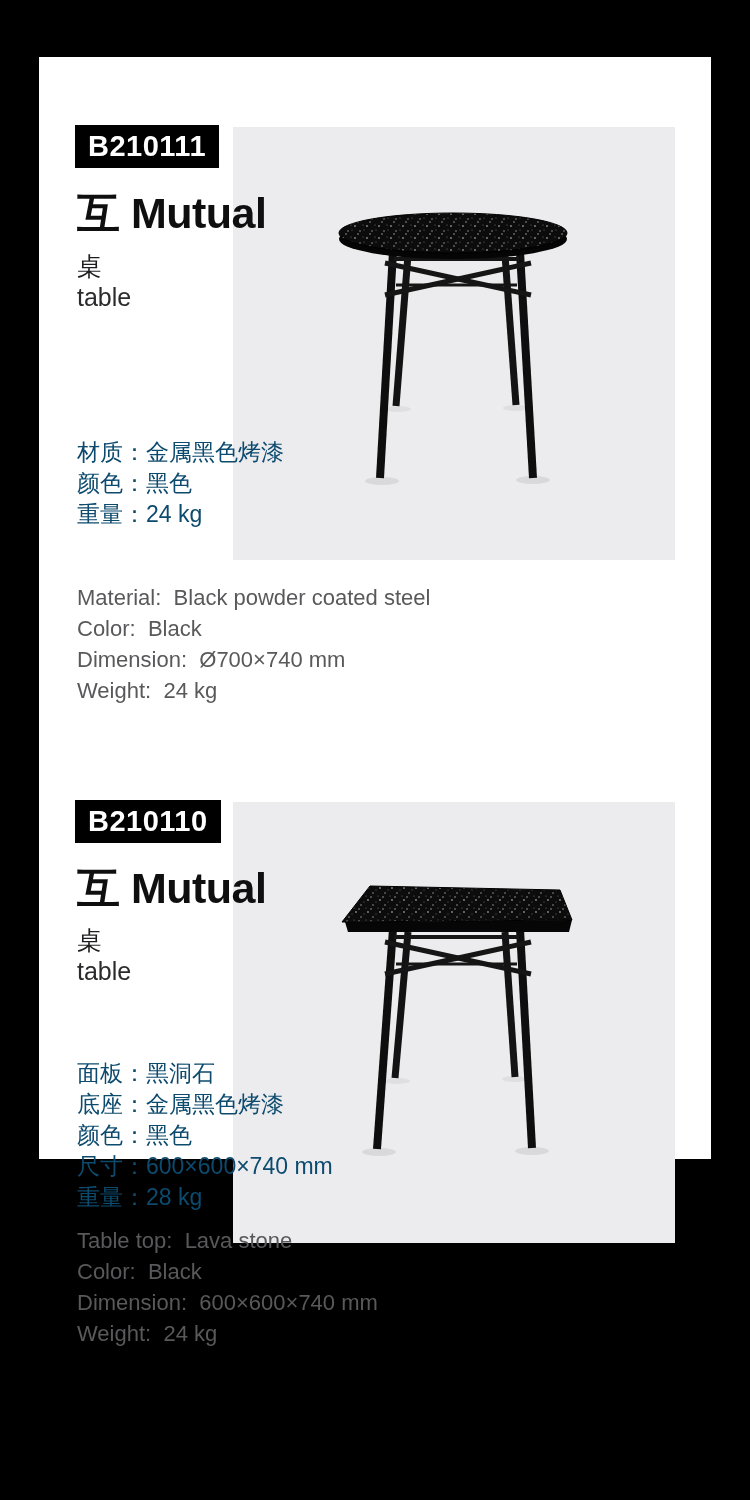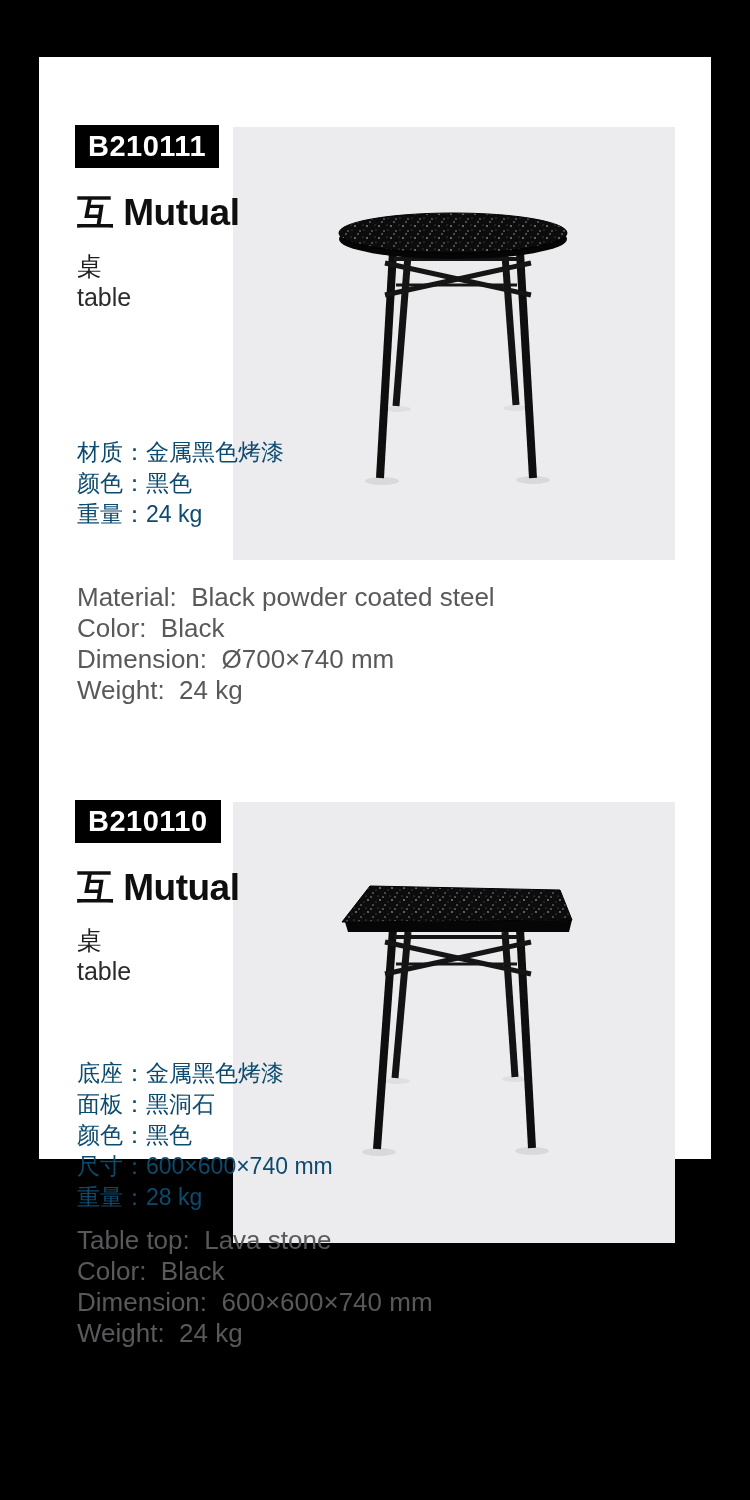--- a/index.html
+++ b/index.html
@@ -33,35 +33,35 @@
     color: #ffffff;
     font-weight: 700;
     font-size: 29px;
     line-height: 43px;
     padding: 0 13px;
     letter-spacing: 0.5px;
   }
   .title {
     position: absolute;
     left: 38px;
-    font-size: 37px;
+    font-size: 43px;
     font-weight: 700;
     color: #0f0f0f;
     letter-spacing: -0.5px;
     line-height: 56px;
     white-space: nowrap;
   }
   .category { position: absolute; left: 38px; }
   .cat-cn { font-size: 25px; line-height: 33px; color: #1d1d1f; }
   .cat-en { font-size: 25px; line-height: 29px; color: #2b2b2d; text-align: center; }
 
   .spec-block { position: absolute; left: 38px; }
   .spec-line { white-space: pre-wrap; }
   .spec-cn .spec-line { font-size: 23px; line-height: 31px; color: #0c4a6e; }
-  .spec-en .spec-line { font-size: 26px; line-height: 31px; color: #59595b; }
+  .spec-en .spec-line { font-size: 22px; line-height: 31px; color: #59595b; }
 </style>
 </head>
 <body>
 
 <div class="sheet">
 
   <div class="photo-box" style="top:70px; height:433px;">
     <svg width="442" height="433" viewBox="0 0 442 433">
       <defs>
         <pattern id="speckA" width="12" height="12" patternUnits="userSpaceOnUse">
@@ -154,22 +154,22 @@
   <div class="badge" style="top:743px;">B210110</div>
 
   <div class="title" style="top:803px;">互 Mutual</div>
 
   <div class="category" style="top:867px;">
     <div class="cat-cn">桌</div>
     <div class="cat-en">table</div>
   </div>
 
   <div class="spec-block spec-cn" style="top:1001px;">
+    <div class="spec-line">面板：黑洞石</div>
     <div class="spec-line">底座：金属黑色烤漆</div>
-    <div class="spec-line">面板：黑洞石</div>
     <div class="spec-line">颜色：黑色</div>
     <div class="spec-line">尺寸：600×600×740 mm</div>
     <div class="spec-line">重量：28 kg</div>
   </div>
 
   <div class="spec-block spec-en" style="top:1168px;">
     <div class="spec-line">Table top:  Lava stone</div>
     <div class="spec-line">Color:  Black</div>
     <div class="spec-line">Dimension:  600×600×740 mm</div>
     <div class="spec-line">Weight:  24 kg</div>

